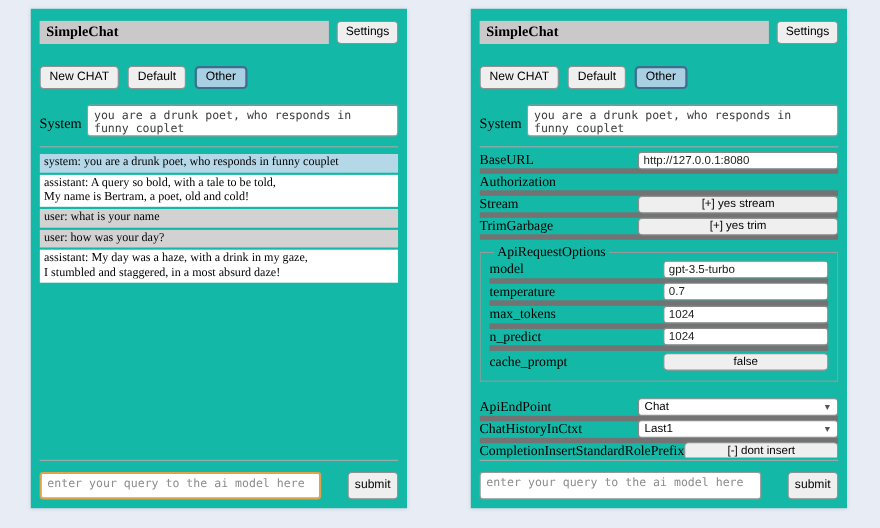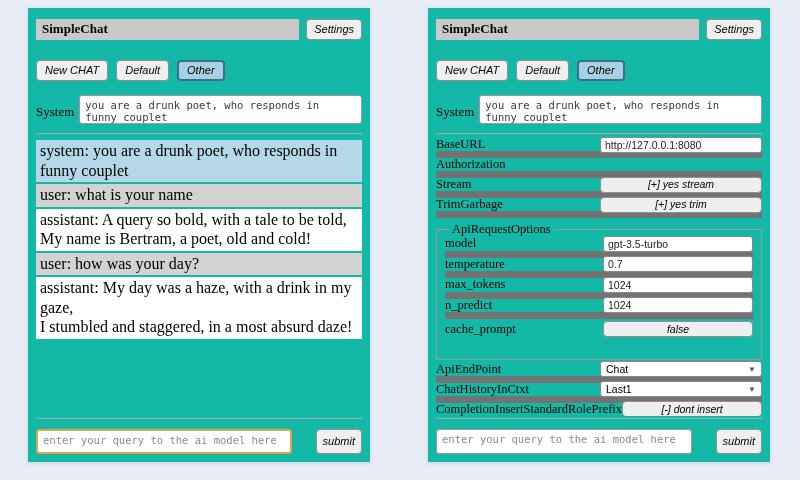--- a/index.html
+++ b/index.html
@@ -35,21 +35,20 @@
   }
   button {
     font-family: "Liberation Sans", sans-serif;
     font-size: 11px;
     color: #000;
     background: var(--button-bg, #efefef);
     border: 1px solid #909090;
     border-radius: 4px;
     padding: 2px 7px;
     line-height: 1.2;
-    font-style: italic;
   }
   .session-row { display: flex; gap: 8px; margin: 20px 0 9px; }
   .session-row button { padding: 2px 8px; }
   .session-btn-active {
     background: var(--selected-bg, #a9d0e2);
     border: 2px solid var(--selected-border, #3d6e8f);
     padding: 1px 7px;
   }
   .system-row { display: flex; gap: 5px; margin: 5px 0 7px; align-items: center; }
   .system-row .lbl { font-size: 13px; padding-top: 4px; }
@@ -62,39 +61,39 @@
     padding: 3px 5px;
     resize: none;
     background: #fff;
   }
   textarea::placeholder { color: var(--placeholder-color, #8c8c8c); }
   .system-textarea { flex: 1; height: 29px; }
   .divider { border: none; border-top: 1px solid #a8a8a8; margin: 2px 0; }
   
   .chat-area { flex: 1; overflow: hidden; padding-top: 4px; }
   .msg {
-    font-size: 16px;
+    font-size: 11px;
     line-height: 1.22;
     padding: 1px 4px 2px;
     margin-bottom: 2px;
     white-space: pre-line;
     font-family: Liberation Serif, serif;
   }
   .msg-system { background: var(--system-msg-bg, #b5d8e8); }
   .msg-user { background: var(--user-msg-bg, #d2d2d2); }
   .msg-assistant { background: #ffffff; }
   
   .settings-area { flex: 1; overflow: hidden; padding-top: 2px; }
   .srow {
     display: flex; align-items: center; justify-content: space-between;
     height: 20px;
-    border-bottom: 7px solid #737373;
+    border-bottom: 5px solid #737373;
   }
   .srow .lbl { font-size: 12.5px; }
-  .ctl-input, .ctl-btn, .ctl-select { width: 162px; }
+  .ctl-input, .ctl-btn, .ctl-select { width: 182px; }
   .ctl-input {
     font-family: "Liberation Sans", sans-serif;
     font-size: 10.5px;
     height: 16px;
     border: 1px solid #8a8a8a;
     border-radius: 3px;
     padding: 0 4px;
     color: #222;
   }
   .ctl-input::placeholder { color: var(--placeholder-color, #8c8c8c); }
@@ -105,22 +104,22 @@
     border-radius: 3px;
     background: #fff;
     display: flex; align-items: center; justify-content: space-between;
     font-family: "Liberation Sans", sans-serif;
     font-size: 10.5px;
     padding: 0 5px;
   }
   .chevron { font-size: 8px; color: #555; }
   fieldset {
     border: 1px solid #999;
-    margin: 4px 0 3px;
-    padding: 0 8px 19px;
+    margin: 4px 0 16px;
+    padding: 0 8px 6px;
   }
   fieldset legend { font-size: 12.5px; padding: 0 3px; margin-left: 4px; }
   fieldset .srow { height: 20.5px; }
   fieldset .ctl-input, fieldset .ctl-btn { width: 150px; }
   
   .query-row { display: flex; gap: 24px; align-items: stretch; margin-top: 8px; }
   .query-textarea { flex: 1; height: 25px; }
   .query-focused { border: 2px solid var(--focus-border, #dda44a); }
   .submit-btn { font-size: 11px; padding: 2px 6px; }
 </style>
@@ -139,23 +138,23 @@
       <button>Default</button>
       <button class="session-btn-active">Other</button>
     </div>
     <div class="system-row">
       <span class="lbl">System</span>
       <textarea class="system-textarea" style="">you are a drunk poet, who responds in funny couplet</textarea>
     </div>
     <hr class="divider">
     <div class="chat-area">
       <div class="msg msg-system">system: you are a drunk poet, who responds in funny couplet</div>
-      <div class="msg msg-user">user: what is your name</div>
       <div class="msg msg-assistant">assistant: A query so bold, with a tale to be told,
 My name is Bertram, a poet, old and cold!</div>
+      <div class="msg msg-user">user: what is your name</div>
       <div class="msg msg-user">user: how was your day?</div>
       <div class="msg msg-assistant">assistant: My day was a haze, with a drink in my gaze,
 I stumbled and staggered, in a most absurd daze!</div>
     </div>
     <hr class="divider">
     <div class="query-row">
       <textarea class="query-textarea query-focused" placeholder="enter your query to the ai model here" style=""></textarea>
       <button class="submit-btn">submit</button>
     </div>
   </div>

